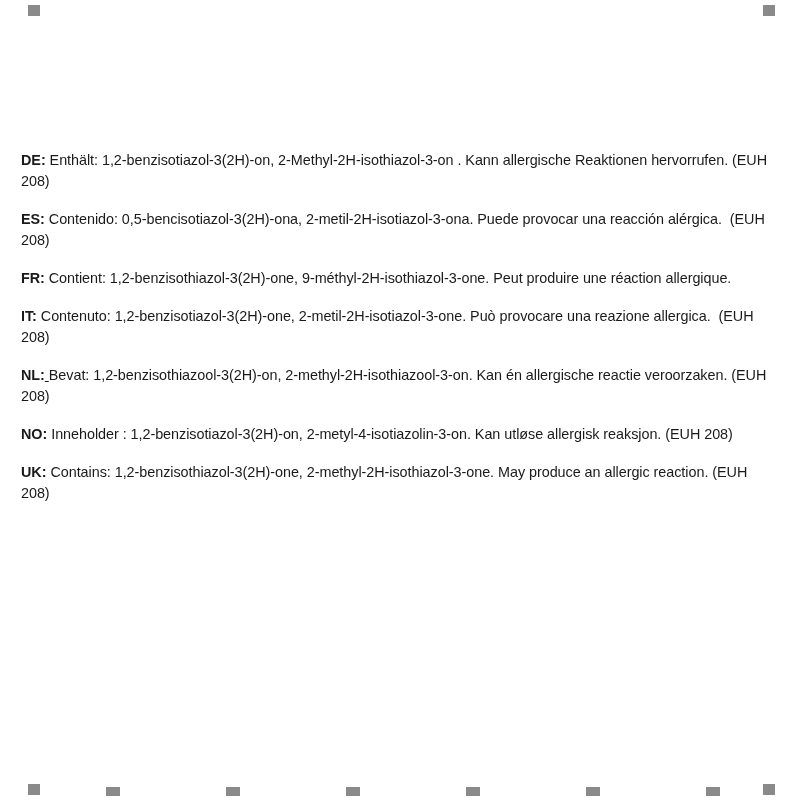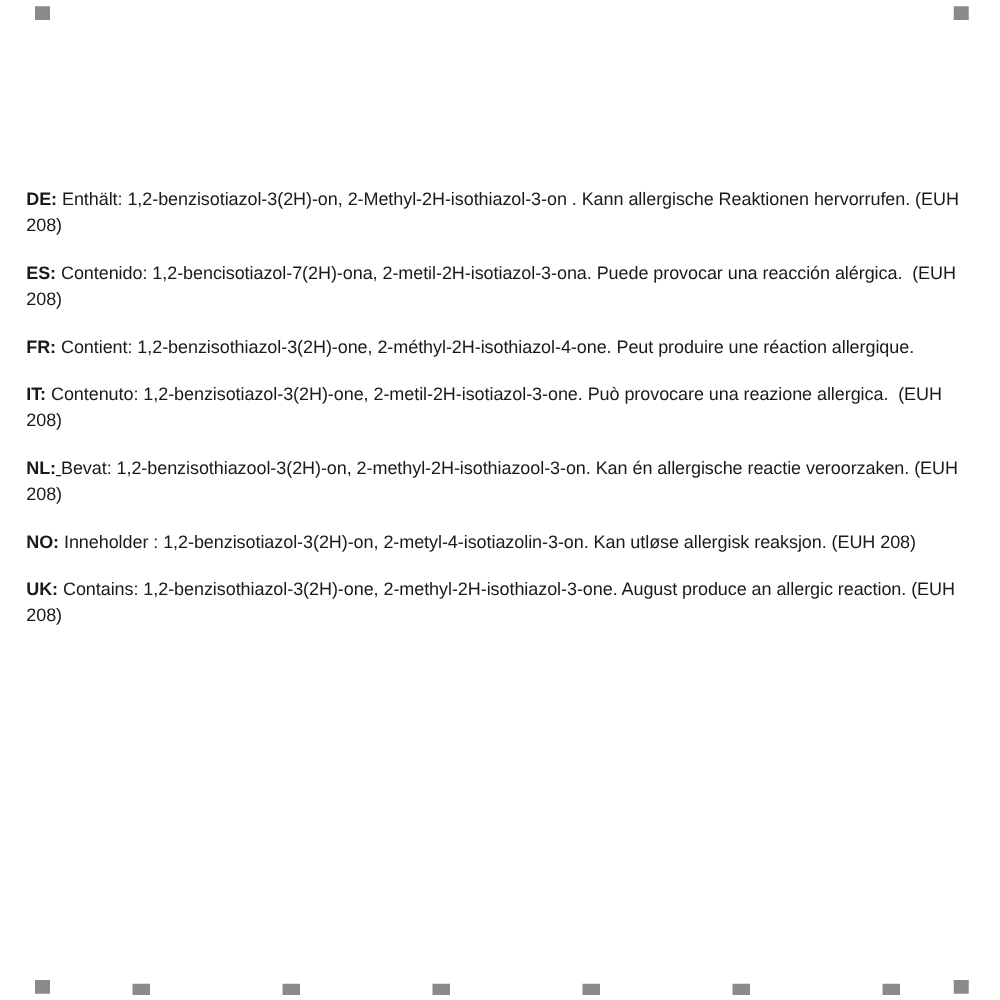--- a/index.html
+++ b/index.html
@@ -68,42 +68,42 @@
 
 <div class="doc">
 
   <p class="entry">
     <span class="ln"><b class="code">DE:</b><span> Enthält: 1,2-benzisotiazol-3(2H)-on, 2-Methyl-2H-isothiazol-3-on . Kann allergische Reaktionen hervorrufen. (EUH</span></span>
     <span class="ln">208)</span>
   </p>
 
 
   <p class="entry">
-    <span class="ln"><b class="code">ES:</b><span> Contenido: 1,2-bencisotiazol-7(2H)-ona, 2-metil-2H-isotiazol-3-ona. Puede provocar una reacción alérgica.  (EUH</span></span>
+    <span class="ln"><b class="code">ES:</b><span> Contenido: 0,5-bencisotiazol-3(2H)-ona, 2-metil-2H-isotiazol-3-ona. Puede provocar una reacción alérgica.  (EUH</span></span>
     <span class="ln">208)</span>
   </p>
 
 
   <p class="entry">
-    <span class="ln"><b class="code">FR:</b><span> Contient: 1,2-benzisothiazol-3(2H)-one, 2-méthyl-2H-isothiazol-4-one. Peut produire une réaction allergique.</span></span>
+    <span class="ln"><b class="code">FR:</b><span> Contient: 1,2-benzisothiazol-3(2H)-one, 9-méthyl-2H-isothiazol-3-one. Peut produire une réaction allergique.</span></span>
   </p>
 
   <p class="entry">
     <span class="ln"><b class="code">IT:</b><span> Contenuto: 1,2-benzisotiazol-3(2H)-one, 2-metil-2H-isotiazol-3-one. Può provocare una reazione allergica.  (EUH</span></span>
     <span class="ln">208)</span>
   </p>
 
   <p class="entry">
     <span class="ln"><b class="code">NL:</b><span class="usep"> </span><span>Bevat: 1,2-benzisothiazool-3(2H)-on, 2-methyl-2H-isothiazool-3-on. Kan én allergische reactie veroorzaken. (EUH</span></span>
     <span class="ln">208)</span>
   </p>
 
   <p class="entry">
     <span class="ln"><b class="code">NO:</b><span> Inneholder : 1,2-benzisotiazol-3(2H)-on, 2-metyl-4-isotiazolin-3-on. Kan utløse allergisk reaksjon. (EUH 208)</span></span>
   </p>
 
 
   <p class="entry">
-    <span class="ln"><b class="code">UK:</b><span> Contains: 1,2-benzisothiazol-3(2H)-one, 2-methyl-2H-isothiazol-3-one. August produce an allergic reaction. (EUH</span></span>
+    <span class="ln"><b class="code">UK:</b><span> Contains: 1,2-benzisothiazol-3(2H)-one, 2-methyl-2H-isothiazol-3-one. May produce an allergic reaction. (EUH</span></span>
     <span class="ln">208)</span>
   </p>
 
 </div>
 
 </body></html>

